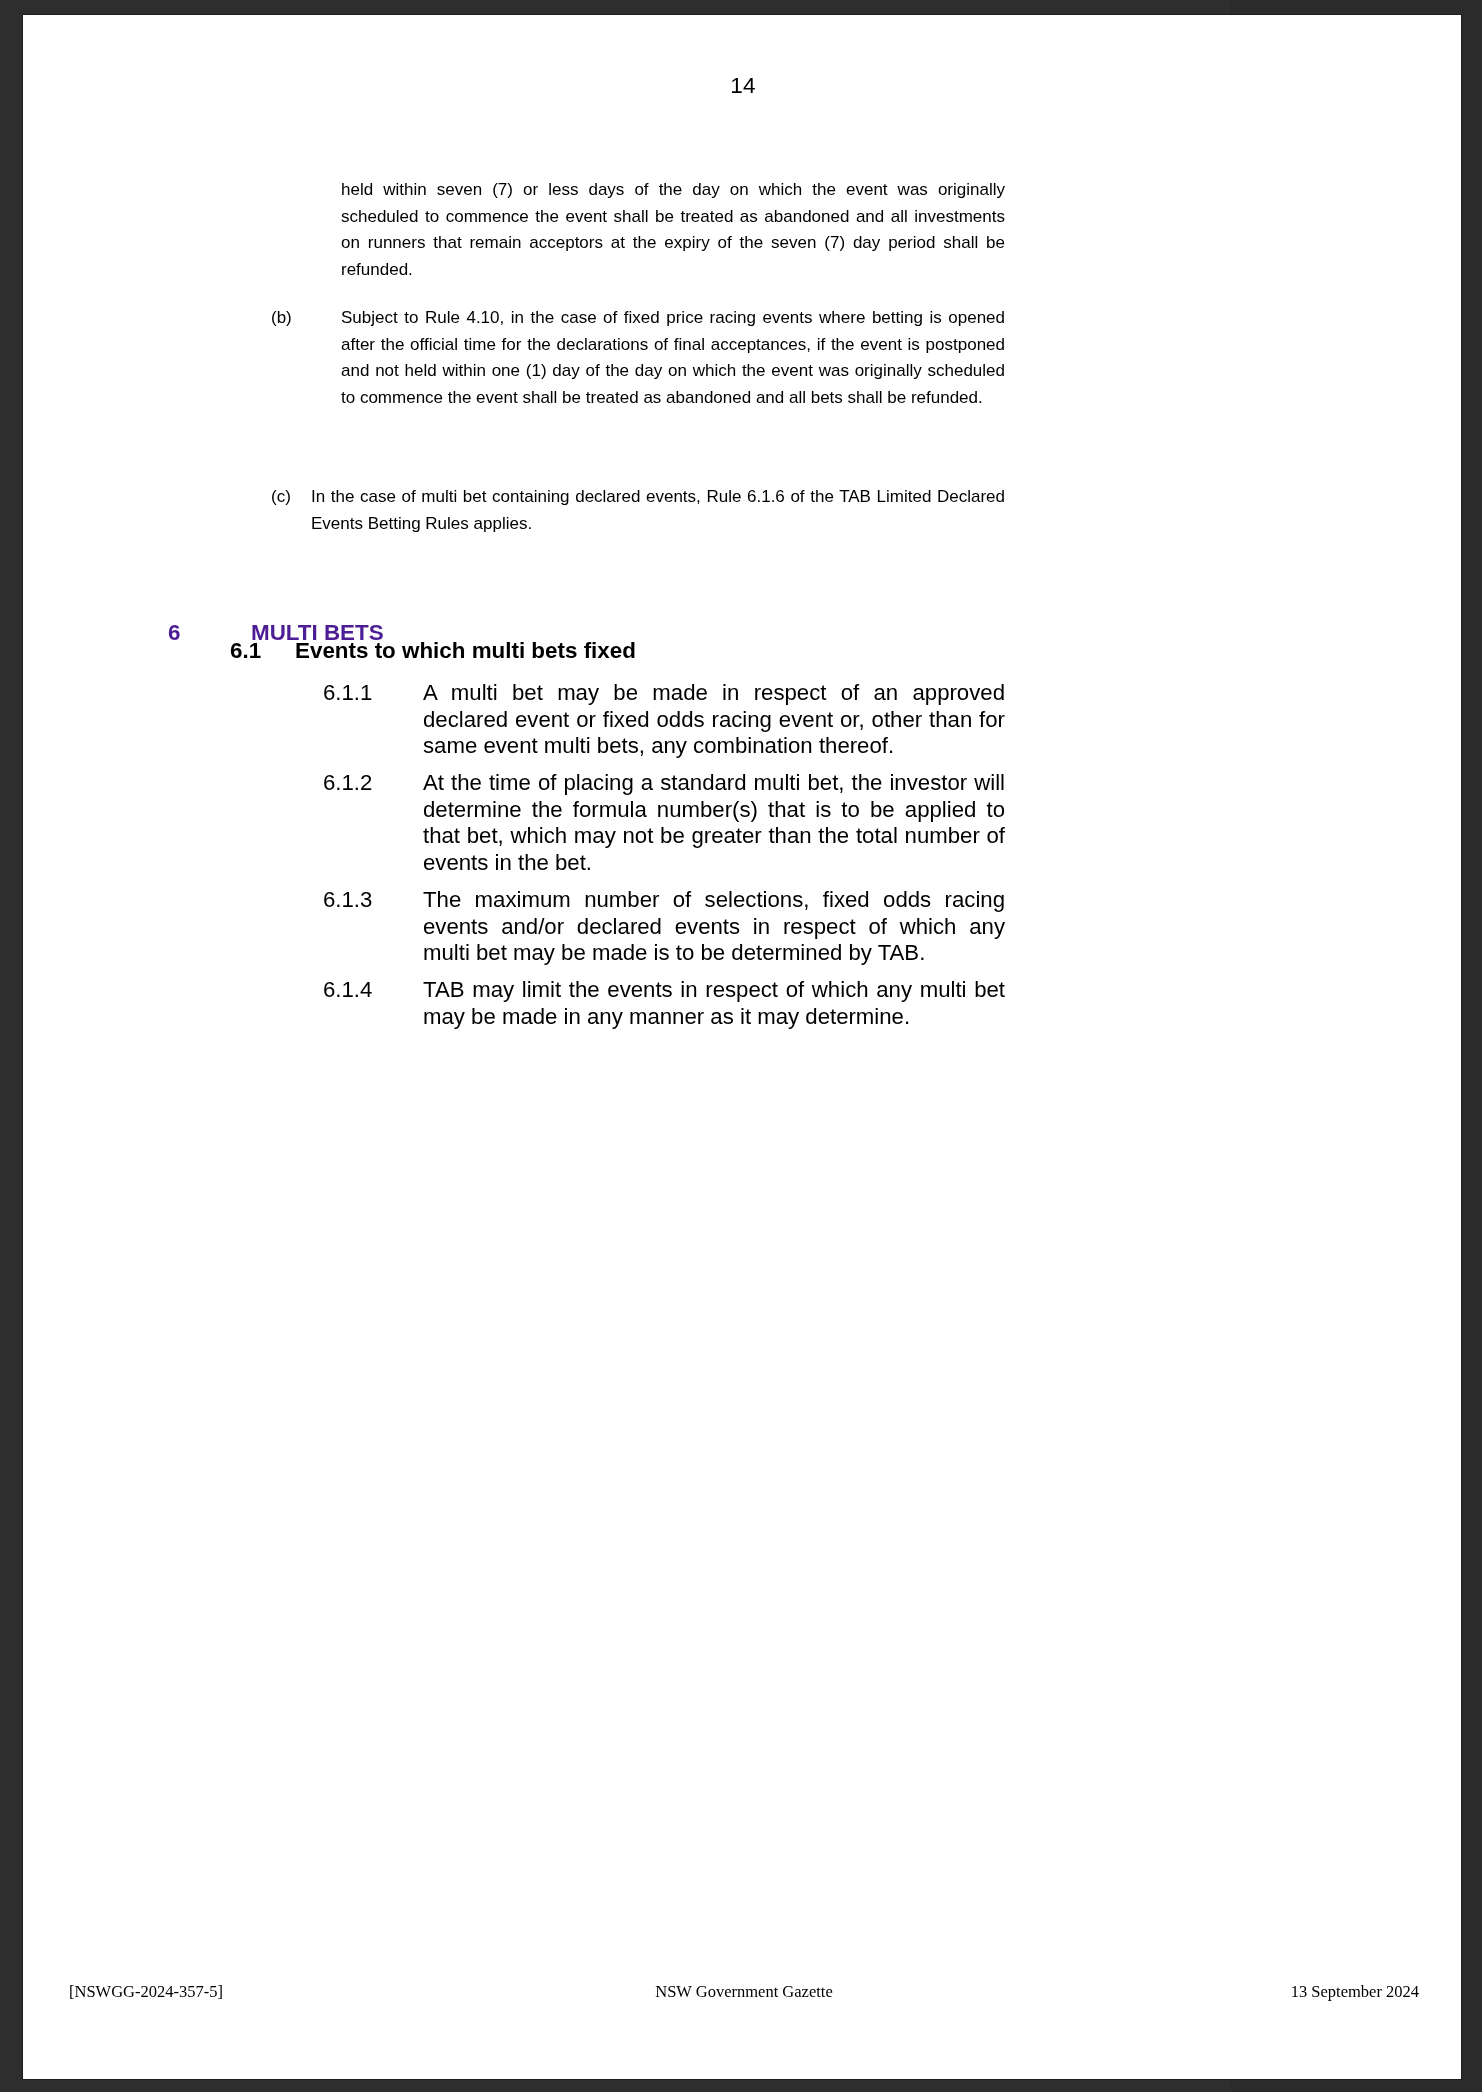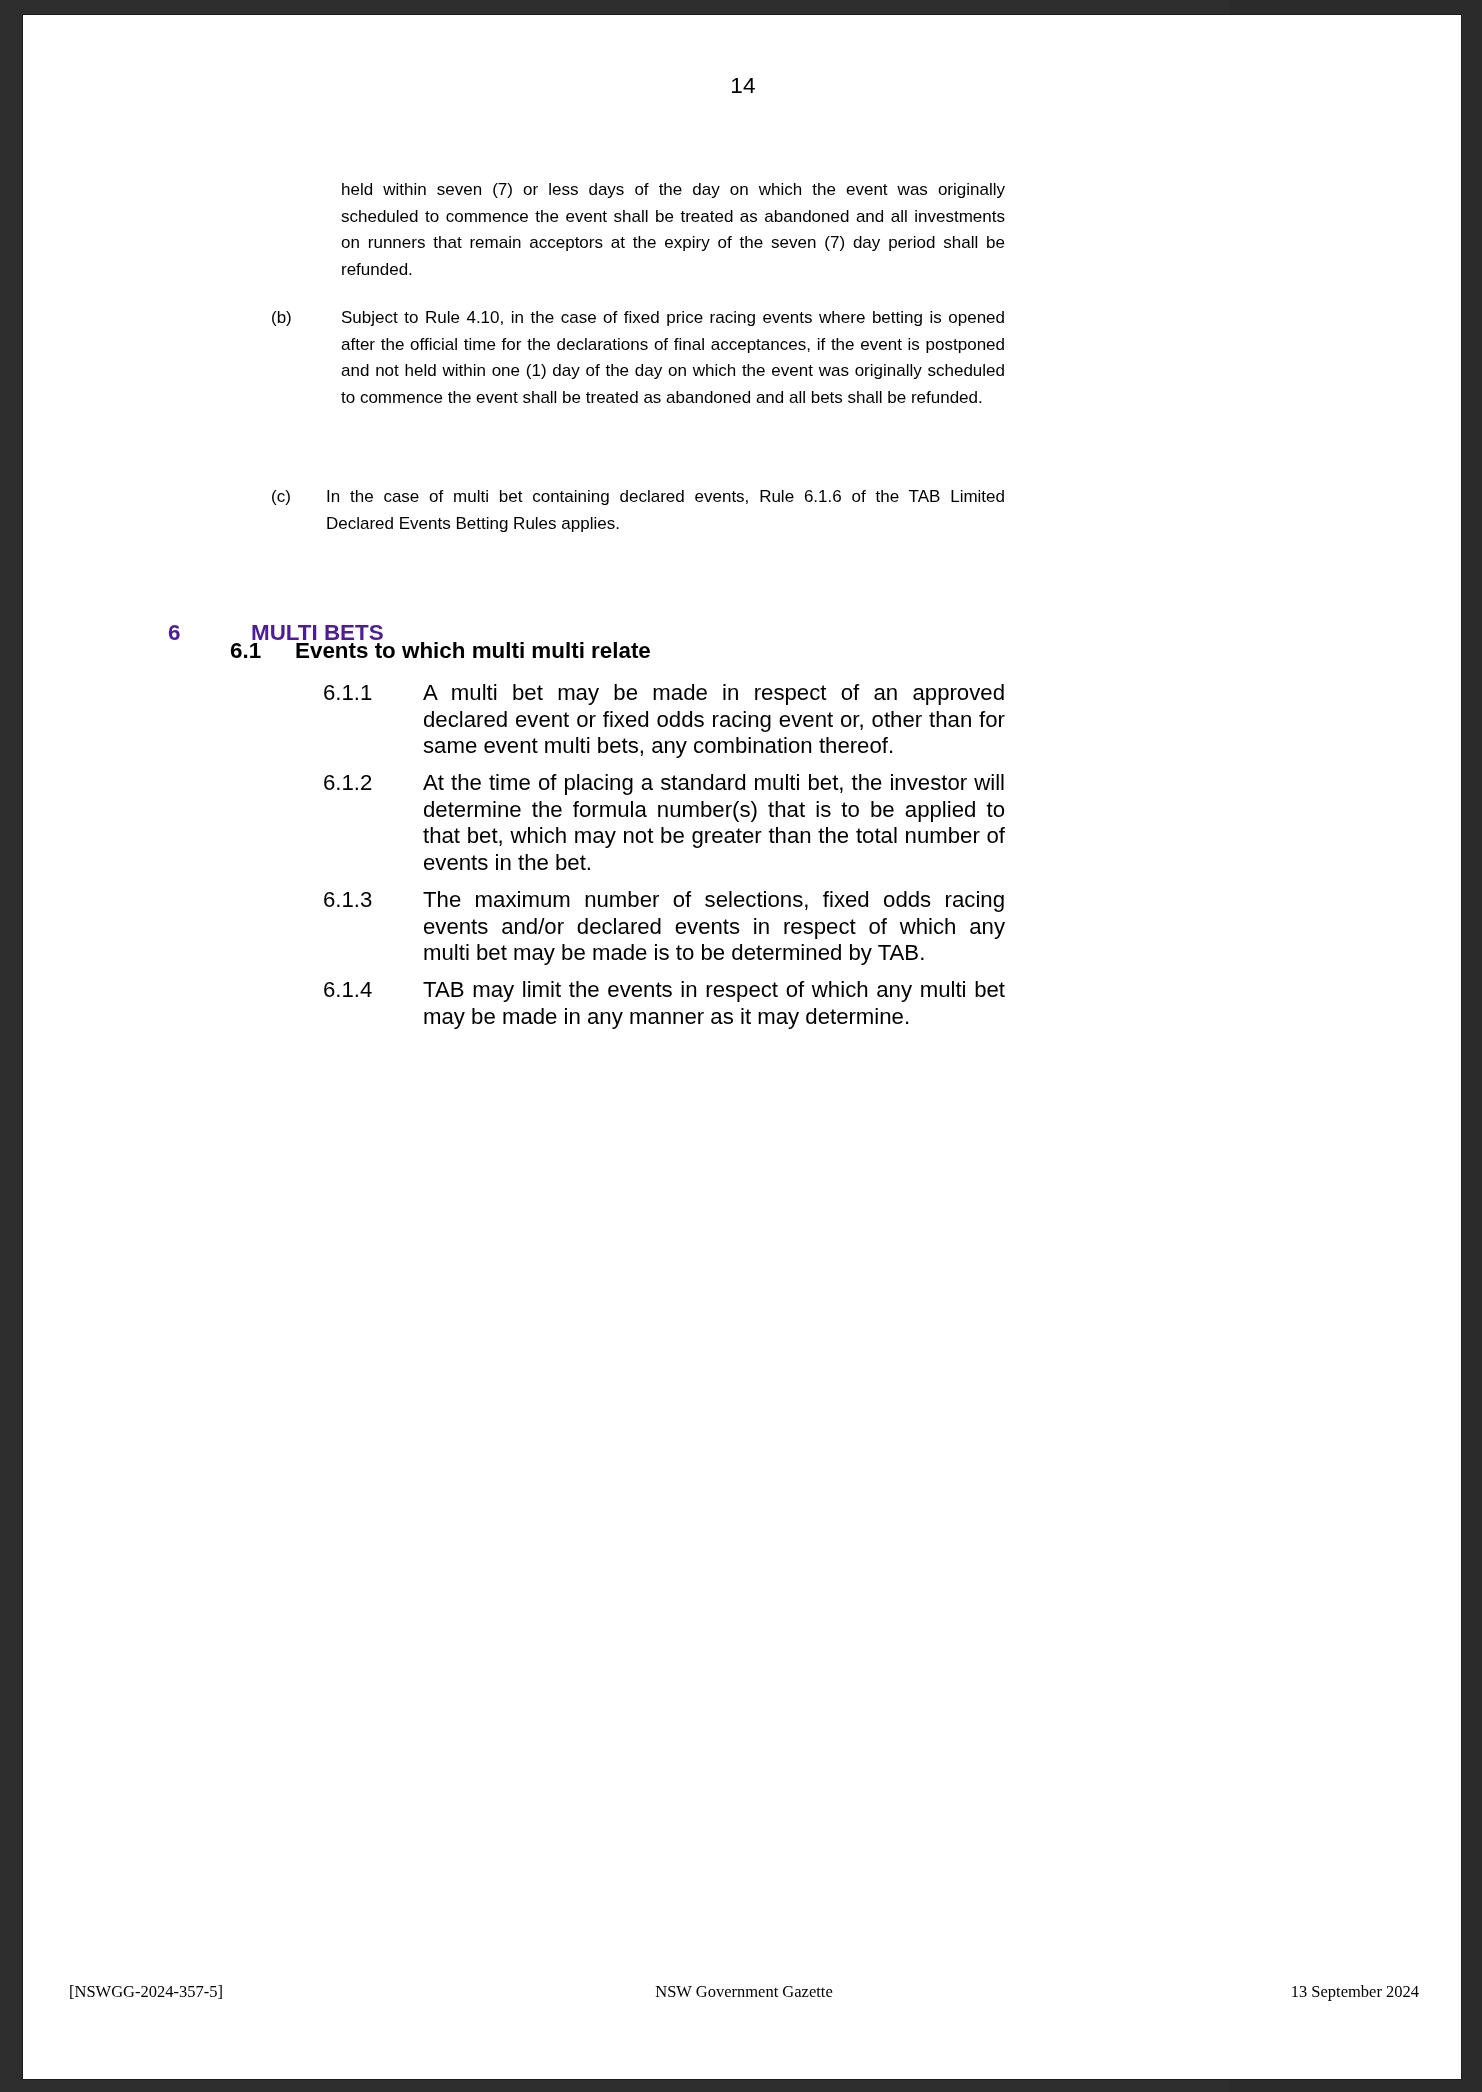--- a/index.html
+++ b/index.html
@@ -79,21 +79,21 @@
   .cont-a {
     left: 318px;
     top: 162px;
     width: 664px;
   }
 
   .clause-b { left: 248px; top: 290px; width: 734px; }
   .clause-b .body { margin-left: 70px; }
 
   .clause-c { left: 248px; top: 469px; width: 734px; }
-  .clause-c .body { margin-left: 55px; }
+  .clause-c .body { margin-left: 40px; }
 
   
   .heading-l1 {
     position: absolute;
     left: 145px;
     top: 572px;
     width: 860px;
     font-size: 22.4px;
     font-weight: bold;
     color: #4c1d95;
@@ -181,21 +181,21 @@
       <div class="clause clause-c">
         <span class="marker">(c)</span>
         <span class="body">In the case of multi bet containing declared events, Rule 6.1.6 of the TAB Limited Declared Events Betting Rules applies.</span>
       </div>
 
       <div class="heading-l1">
         <span class="num">6</span><span>MULTI BETS</span>
       </div>
 
       <div class="heading-l2">
-        <span class="num">6.1</span><span>Events to which multi multi relate</span>
+        <span class="num">6.1</span><span>Events to which multi bets fixed</span>
       </div>
 
       <div class="subclause sc-611">
         <span class="marker">6.1.1</span>
         <span class="body">A multi bet may be made in respect of an approved declared event or fixed odds racing event or, other than for same event multi bets, any combination thereof.</span>
       </div>
 
       <div class="subclause sc-612">
         <span class="marker">6.1.2</span>
         <span class="body">At the time of placing a standard multi bet, the investor will determine the formula number(s) that is to be applied to that bet, which may not be greater than the total number of events in the bet.</span>

